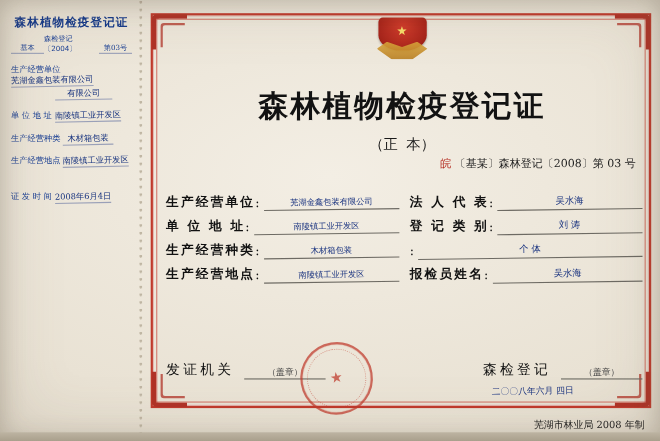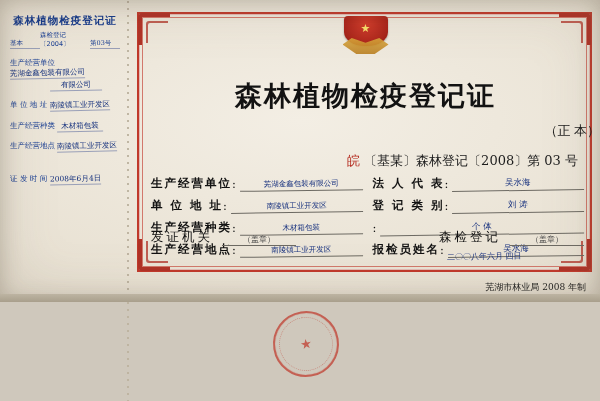--- a/index.html
+++ b/index.html
@@ -2,21 +2,21 @@
 <html lang="zh"><head>
 <meta charset="utf-8">
 <style>
   html,body{margin:0;padding:0;}
   body{
     width:600px;height:401px;overflow:hidden;
     background:#cfc8bc;
     font-family:"DejaVu Sans", sans-serif;
   }
   .page{
-    position:relative;width:600px;height:302px;
+    position:relative;width:600px;height:401px;
     background:#e8e2d6;
   }
   
   .paper{
     position:absolute;inset:0;
     background:
       radial-gradient(120% 100% at 50% 40%, #f3eee4 0%, #e9e2d4 55%, #d8d0c0 100%);
   }
   
   .stub{
@@ -46,21 +46,21 @@
     display:block;margin-left:40px;margin-top:1px;
     color:#14307d;border-bottom:1px solid #9aa0b8;
     width:52px;text-align:center;font-size:7.5px;
     transform:rotate(-1deg);
   }
   .stub-top{
     display:flex;justify-content:space-between;align-items:flex-end;
     font-size:6.5px;color:#1a3f93;margin-top:3px;
   }
   .stub-top .t-val{
-    border-bottom:1px solid #9aa0b8;min-width:30px;
+    border-bottom:1px solid #9aa0b8;min-width:30px;text-align:center;
     font-family:"DejaVu Serif", serif;
   }
   .perf{
     position:absolute;left:126px;top:0;height:401px;width:4px;
     background-image:radial-gradient(circle at 2px 2px, #bdb3a0 1.1px, rgba(0,0,0,0) 1.4px);
     background-size:4px 7px;
     opacity:.95;
   }
   
   .cert{
@@ -110,26 +110,26 @@
     position:absolute;left:0;right:0;top:78px;
     text-align:center;
     font-family:"DejaVu Serif", serif;
     font-weight:bold;
     font-size:27px;
     color:#121212;
     letter-spacing:2px;
   }
   .subtitle{
     position:absolute;left:0;right:0;top:122px;
-    text-align:right;font-size:13px;color:#1a1a1a;
-    font-family:Liberation Sans, sans-serif;
+    text-align:center;font-size:13px;color:#1a1a1a;
+    font-family:Liberation Mono, monospace;
   }
   .serial{
-    position:absolute;right:22px;top:152px;
-    font-size:13px;color:#1d1d1d;
+    position:absolute;right:22px;top:142px;
+    font-size:10px;color:#1d1d1d;
     font-family:"DejaVu Serif", serif;
     white-space:nowrap;
   }
   .serial .red{color:#b3281c;font-family:"DejaVu Serif", serif;}
 
   .fields{
     position:absolute;left:20px;right:16px;top:176px;
     display:grid;grid-template-columns:1fr 1fr;
     column-gap:10px;row-gap:7px;
   }

